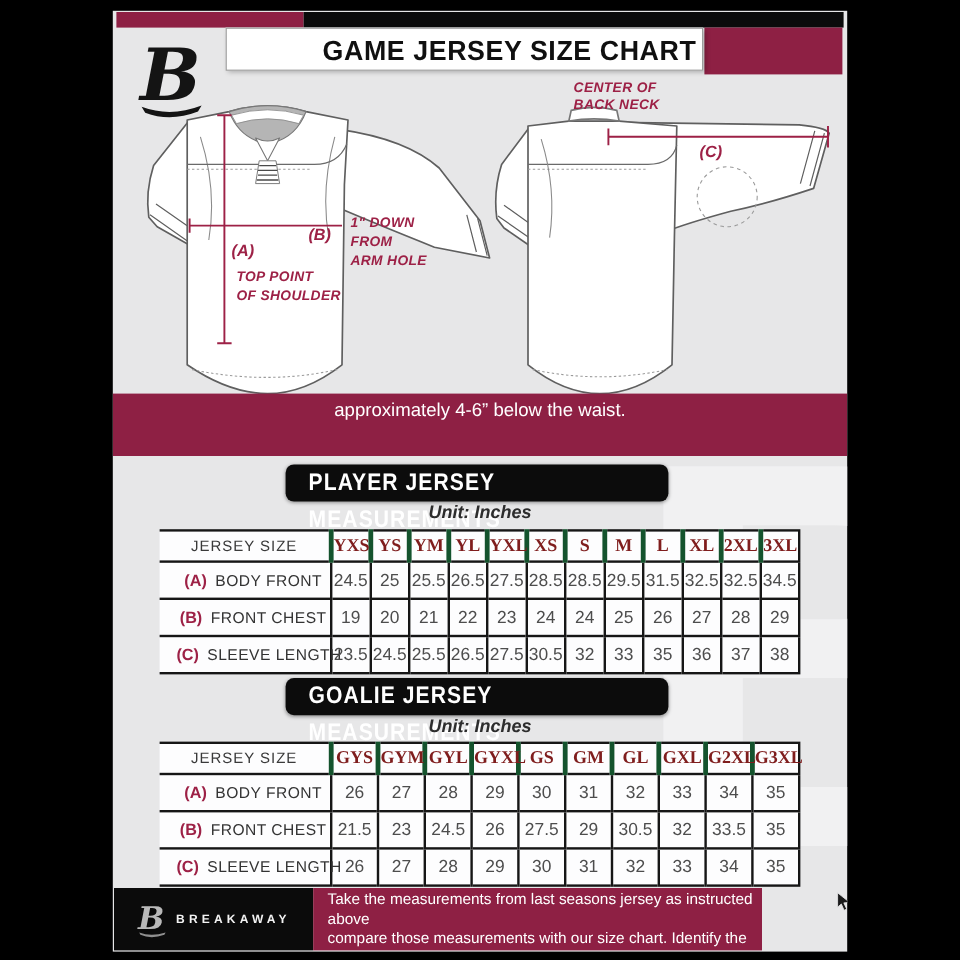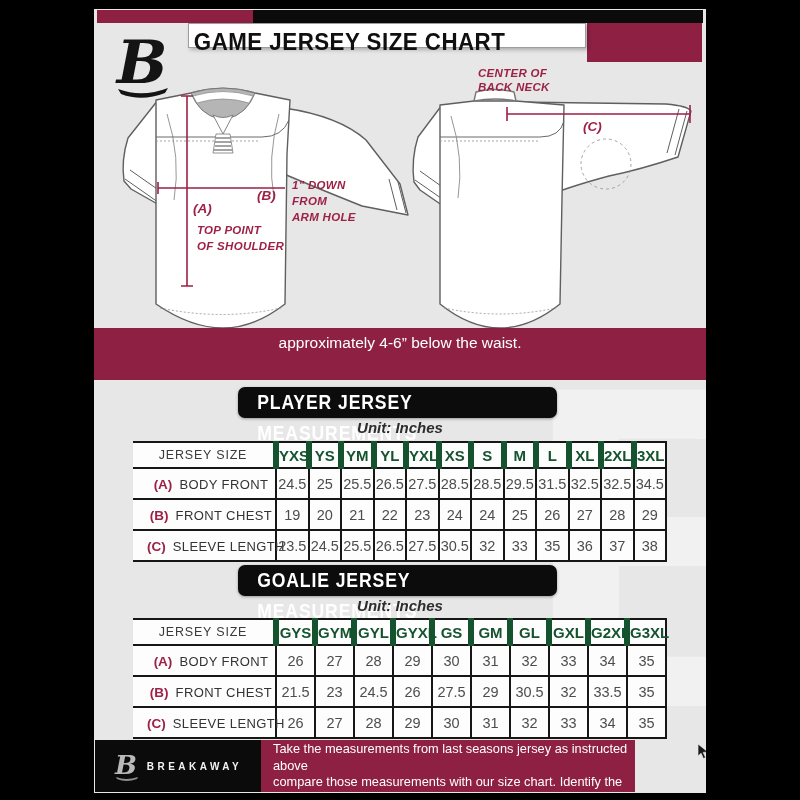--- a/index.html
+++ b/index.html
@@ -10,23 +10,23 @@
 
   .watermark { position:absolute; left:428px; top:308px; font-size:460px; line-height:460px;
     font-weight:bold; color:#f1f1f2; z-index:0; user-select:none; }
 
   .abs { position:absolute; }
   .strip-maroon { left:3px; top:1px; width:156px; height:13px; background:var(--maroon); z-index:2; }
   .strip-black  { left:159px; top:1px; width:450px; height:13px; background:#0b0b0b; z-index:2; }
 
   .logo-box { left:18px; top:16px; width:64px; height:80px; z-index:3; }
 
-  .title-box { left:94px; top:14px; width:398px; height:25px; background:#fff;
+  .title-box { left:94px; top:14px; width:398px; height:36px; background:#fff;
     border:1px solid #9d9d9d; box-shadow:2px 2px 4px rgba(0,0,0,.25); z-index:3;
-    text-align:left; }
+    text-align:right; }
   .title-box span { display:inline-block; transform:scaleX(.97); line-height:37px;
     font-size:23px; font-weight:bold; letter-spacing:.5px; color:#101010; }
   .title-maroon { left:493px; top:14px; width:115px; height:39px; background:var(--maroon); z-index:2; }
 
   .diagram { left:0; top:49px; width:612px; height:272px; z-index:2; }
 
   .note-banner { left:0; top:319px; width:612px; height:52px; background:var(--maroon);
     color:#fff; text-align:center; font-size:15.5px; line-height:23px; padding-top:3px; z-index:2; }
 
   .section-pill { left:144px; top:378px; width:319px; height:31px; background:#0c0c0c;
@@ -41,22 +41,22 @@
 
   .size-table { left:39px; top:432px; width:534px; border-collapse:collapse; table-layout:fixed;
     z-index:2; background:#fdfdfe; }
   .size-table.goalie { top:609px; }
   .size-table tr { height:31px; }
   .size-table thead tr { height:26px;border-radius:10px; }
   .size-table thead tr { border-top:2px solid #161616; }
   .size-table tr { border-bottom:2px solid #161616; }
   .size-table th.corner { width:143px; font-size:12.5px; font-weight:normal; letter-spacing:.8px;
     color:#3a3a3a; text-align:center; }
-  .size-table th.size { border-left:6px solid #14532d; font-size:15px; color:#14532d;
-    text-align:center; font-weight:bold; }
+  .size-table th.size { border-left:4px solid #14532d; font-size:15px; color:#7f1d1d;
+    text-align:center; font-weight:bold;font-family:Liberation Serif, serif; }
   .size-table th.size:last-child, .size-table td.val:last-child { border-right:2px solid #161616; }
   .size-table td.rowlabel { padding-left:14px; text-align:center; white-space:nowrap; }
   .size-table td.rowlabel .prefix { color:var(--maroon-text); font-weight:bold; font-size:13.5px; }
   .size-table td.rowlabel .lname { color:#333; font-size:13px; letter-spacing:.4px; margin-left:7px; }
   .size-table td.val { border-left:2px solid #161616; text-align:center; font-size:14.5px; color:#4d4d4d; }
 
   .footer-black { left:1px; top:731px; width:166px; height:52px; background:#0b0b0b; z-index:2;
     display:flex; align-items:center; justify-content:center; gap:7px; }
   .footer-brand { color:#f2f2f2; font-size:10px; font-weight:bold; letter-spacing:3.5px; }
   .footer-maroon { left:167px; top:731px; width:374px; height:52px; background:var(--maroon); z-index:2;

